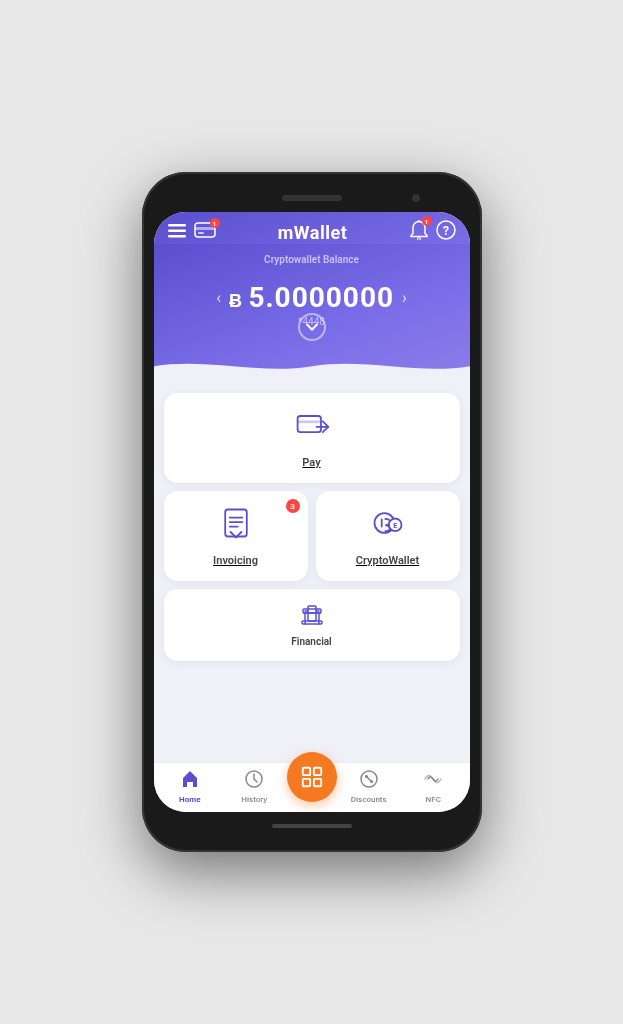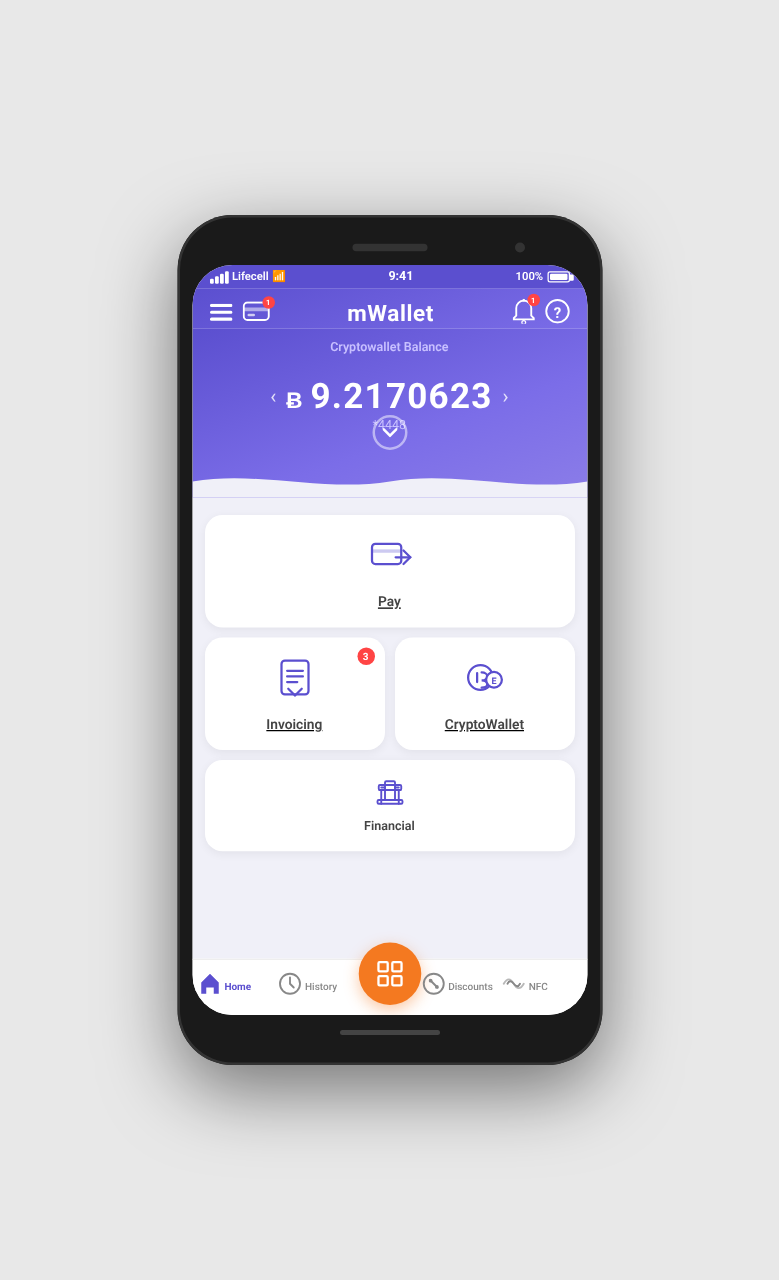--- a/index.html
+++ b/index.html
@@ -310,21 +310,21 @@
       background: #fff;
       display: flex;
       align-items: center;
       padding: 6px 4px 8px;
       border-top: 1px solid #eee;
       position: relative;
     }
     .nav-item {
       flex: 1;
       display: flex;
-      flex-direction: row;
+      flex-direction: column;
       align-items: center;
       gap: 2px;
       cursor: pointer;
     }
     .nav-icon {
       font-size: 18px;
       color: #888;
     }
     .nav-label {
       font-size: 8px;
@@ -378,41 +378,20 @@
 <body>
 
 <div class="phone-outer">
   <div class="phone-top-bar">
     <div class="phone-speaker"></div>
     <div class="phone-camera"></div>
   </div>
 
   <div class="phone-screen">
 
-    <div class="status-bar">
-      <div class="status-left">
-        <div class="signal-bars">
-          <span style="height:4px"></span>
-          <span style="height:6px"></span>
-          <span style="height:8px"></span>
-          <span style="height:10px"></span>
-        </div>
-        <span>Lifecell</span>
-        <span>📶</span>
-      </div>
-      <div class="status-center">9:41</div>
-      <div class="status-right">
-        <span>100%</span>
-        <div class="battery-icon">
-          <div class="battery-body">
-            <div class="battery-fill"></div>
-          </div>
-        </div>
-      </div>
-    </div>
 
     <div class="app-header">
       <div class="header-left">
         <div class="header-icon">
           <svg width="18" height="14" viewBox="0 0 18 14" fill="none">
             <rect x="0" y="0" width="18" height="2.5" rx="1.2" fill="white"></rect>
             <rect x="0" y="5.5" width="18" height="2.5" rx="1.2" fill="white"></rect>
             <rect x="0" y="11" width="18" height="2.5" rx="1.2" fill="white"></rect>
           </svg>
         </div>
@@ -443,21 +422,21 @@
           </svg>
         </div>
       </div>
     </div>
 
     <div class="balance-section">
       <div class="balance-label">Cryptowallet Balance</div>
       <div class="balance-row">
         <div class="balance-arrow">‹</div>
         <div class="balance-amount">
-          <span class="currency">Ƀ </span><span>9.2170623</span>
+          <span class="currency">Ƀ </span><span>5.0000000</span>
         </div>
         <div class="balance-arrow">›</div>
       </div>
       <div class="balance-account">*4448</div>
       <div style="height:22px; position:relative;">
         <button class="expand-btn">
           <svg width="12" height="8" viewBox="0 0 12 8" fill="none">
             <path d="M1 1.5L6 6.5L11 1.5" stroke="white" stroke-width="2" stroke-linecap="round"></path>
           </svg>
         </button>

